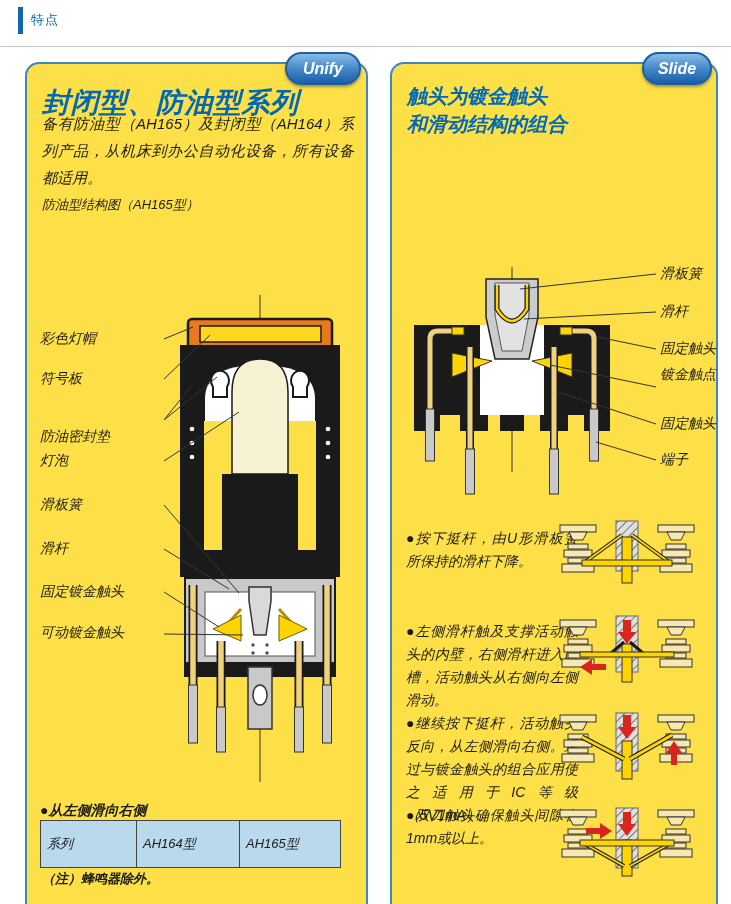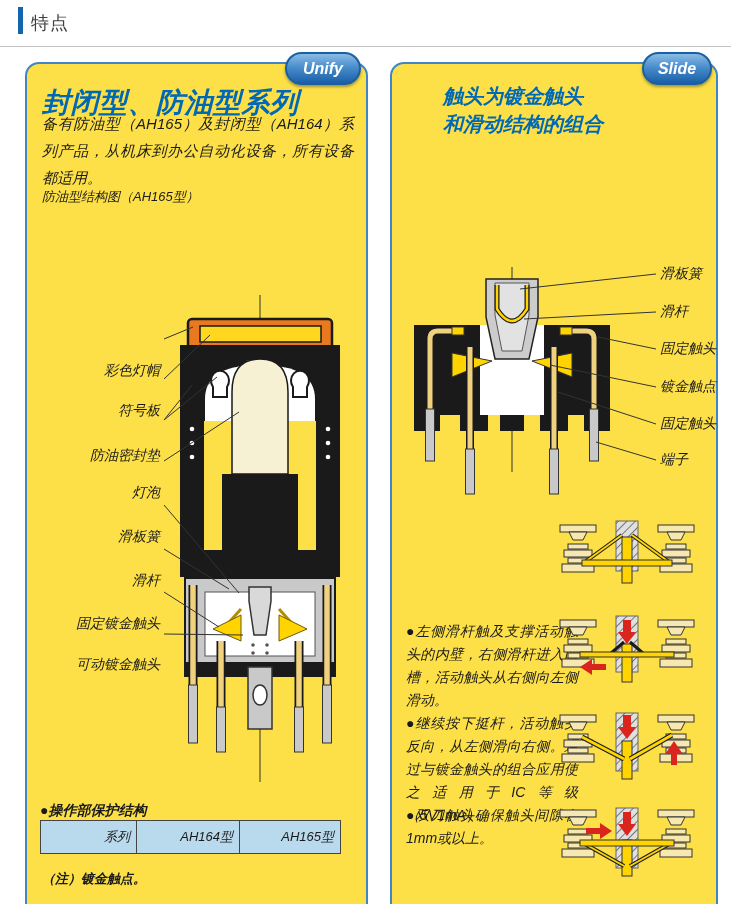--- a/index.html
+++ b/index.html
@@ -2,57 +2,57 @@
 <html><head>
 <meta charset="utf-8">
 <style>
   * { margin:0; padding:0; box-sizing:border-box; }
   html,body { width:731px; height:904px; background:#ffffff;
     font-family:"Liberation Sans","DejaVu Sans",sans-serif; color:#1a1a1a; }
   .page { position:relative; width:731px; height:904px; overflow:hidden; }
 
   
   .hdr-bar { position:absolute; left:18px; top:7px; width:5px; height:27px; background:#1565ae; }
-  .hdr-title { position:absolute; left:31px; top:11px; font-size:18px; color:#404040; letter-spacing:1px; }
+  .hdr-title { position:absolute; left:31px; top:11px; font-size:13px; color:#0369a1; letter-spacing:1px; }
   .top-rule { position:absolute; left:0; top:46px; width:731px; height:1px; background:#c3c3c3; }
 
   
   .panel { position:absolute; top:62px; height:863px; border:2px solid #3f86c6; border-radius:14px; background:#fde047;font-style:italic; }
   .panel.left  { left:25px;  width:343px; }
   .panel.right { left:390px; width:328px; }
 
   .badge { position:absolute; top:-12px; height:33px; border-radius:17px;
     background:linear-gradient(180deg,#8abbe6 0%,#4a8ecd 45%,#1b5fa8 100%);
     border:2px solid #1a5fa0; color:#fff; font-weight:bold; font-size:16px;
     display:flex; align-items:center; justify-content:center;
     box-shadow:0 2px 3px rgba(0,0,30,.35); }
   .badge.unify { left:258px; width:76px; }
   .badge.slide { left:250px; width:70px; }
 
   .p-title { position:absolute; left:15px; font-weight:bold; color:#0068b5; }
   .left .p-title  { top:20px; font-size:28px; letter-spacing:.5px; }
-  .right .p-title { top:18px; font-size:20px; line-height:28px;margin-left:36px; }
+  .right .p-title { top:18px; font-size:20px; line-height:28px; }
 
   .p-body { position:absolute; left:15px; font-size:15px; line-height:27px; color:#1a1a1a; }
   .left  .p-body { top:46px; width:312px; text-align:justify; }
   .right .p-body { top:76px; width:300px; }
 
-  .caption { position:absolute; left:15px; top:124px; font-size:13px; }
+  .caption { position:absolute; left:15px; top:132px; font-size:13px; }
 
   
   .dlabel { position:absolute; font-size:14px; color:#1a1a1a; white-space:nowrap; }
-  .dlabel.r { text-align:right; width:120px; left:13px;margin-top:32px; }
+  .dlabel.r { text-align:left; width:120px; left:13px; }
   .dlabel.l { text-align:left; left:268px; }
 
   svg { position:absolute; }
 
   
   .tbl-head { position:absolute; left:13px; top:738px; font-size:14px; font-weight:bold; }
   table.prot { position:absolute; left:13px; top:756px; border-collapse:collapse; font-size:13px; }
-  table.prot th, table.prot td { border:1px solid #444; height:20px; padding:7px 6px; text-align:right; font-weight:normal; }
+  table.prot th, table.prot td { border:1px solid #444; height:20px; padding:14px 6px; text-align:left; font-weight:normal; }
   table.prot th { background:#b9d9ec; }
   table.prot td.key { background:#b9d9ec; }
   table.prot .c1 { width:96px; } table.prot .c2 { width:103px; } table.prot .c3 { width:101px; }
   .note { position:absolute; left:15px; top:806px; font-size:13px; font-weight:bold; }
 
   
   .step-text { position:absolute; left:14px; width:172px; font-size:14px; line-height:23px; text-align:justify; }
   .s1 { top:463px; } .s2 { top:556px; } .s3 { top:648px; } .s4 { top:740px; }
 </style>
 </head>
@@ -143,38 +143,38 @@
         <line x1="137" y1="224" x2="212" y2="175"></line>
         <line x1="137" y1="268" x2="212" y2="356"></line>
         <line x1="137" y1="312" x2="202" y2="352"></line>
         <line x1="137" y1="355" x2="192" y2="390"></line>
         <line x1="137" y1="397" x2="216" y2="398"></line>
       </g>
     </svg>
 
     <div class="dlabel r" style="top:266px">彩色灯帽</div>
     <div class="dlabel r" style="top:306px">符号板</div>
-    <div class="dlabel r" style="top:351px">防油密封垫</div>
+    <div class="dlabel r" style="top:364px">防油密封垫</div>
     <div class="dlabel r" style="top:388px">灯泡</div>
     <div class="dlabel r" style="top:432px">滑板簧</div>
     <div class="dlabel r" style="top:476px">滑杆</div>
     <div class="dlabel r" style="top:519px">固定镀金触头</div>
     <div class="dlabel r" style="top:560px">可动镀金触头</div>
 
-    <div class="tbl-head">●操作部保护结构</div>
+    <div class="tbl-head">●从左侧滑向右侧</div>
     <table class="prot">
       <tbody>
           <tr>
         <th class="c1">系列</th>
         <th class="c2">AH164型</th>
         <th class="c3">AH165型</th>
       </tr>
     </tbody>
       </table>
-    <div class="note">（注）镀金触点。</div>
+    <div class="note">（注）蜂鸣器除外。</div>
   </div>
 
   <div class="panel right">
     <div class="badge slide">Slide</div>
     <div class="p-title">
       <div>触头为镀金触头</div>
       <div>和滑动结构的组合</div>
     </div>
 
     <svg style="left:8px;top:193px" width="316" height="255" viewBox="0 0 316 255">
@@ -226,24 +226,25 @@
         <line x1="256" y1="92" x2="198" y2="80"></line>
         <line x1="256" y1="130" x2="150" y2="108"></line>
         <line x1="256" y1="167" x2="158" y2="135"></line>
         <line x1="256" y1="203" x2="196" y2="185"></line>
       </g>
     </svg>
 
     <div class="dlabel l" style="top:201px">滑板簧</div>
     <div class="dlabel l" style="top:239px">滑杆</div>
     <div class="dlabel l" style="top:276px">固定触头</div>
-    <div class="dlabel l" style="top:314px">镀金触点</div>
+    <div class="dlabel l" style="top:302px">镀金触点</div>
     <div class="dlabel l" style="top:351px">固定触头</div>
     <div class="dlabel l" style="top:387px">端子</div>
 
+    <div class="step-text s1">●按下挺杆，由U形滑板簧所保持的滑杆下降。</div>
     <svg style="left:160px;top:455px" width="150" height="85" viewBox="0 0 150 85">
       <defs>
           <pattern id="h1" width="6" height="6" patternTransform="rotate(45)" patternUnits="userSpaceOnUse">
             <rect width="6" height="6" fill="#e0e0e0"></rect>
             <line x1="0" y1="0" x2="0" y2="6" stroke="#777" stroke-width="2"></line>
           </pattern>
         </defs>
       <g fill="#f7e7b0" stroke="#333" stroke-width="1">
         <rect x="8" y="6" width="36" height="7"></rect>
           <polygon points="17,13 35,13 31,21 21,21"></polygon>

